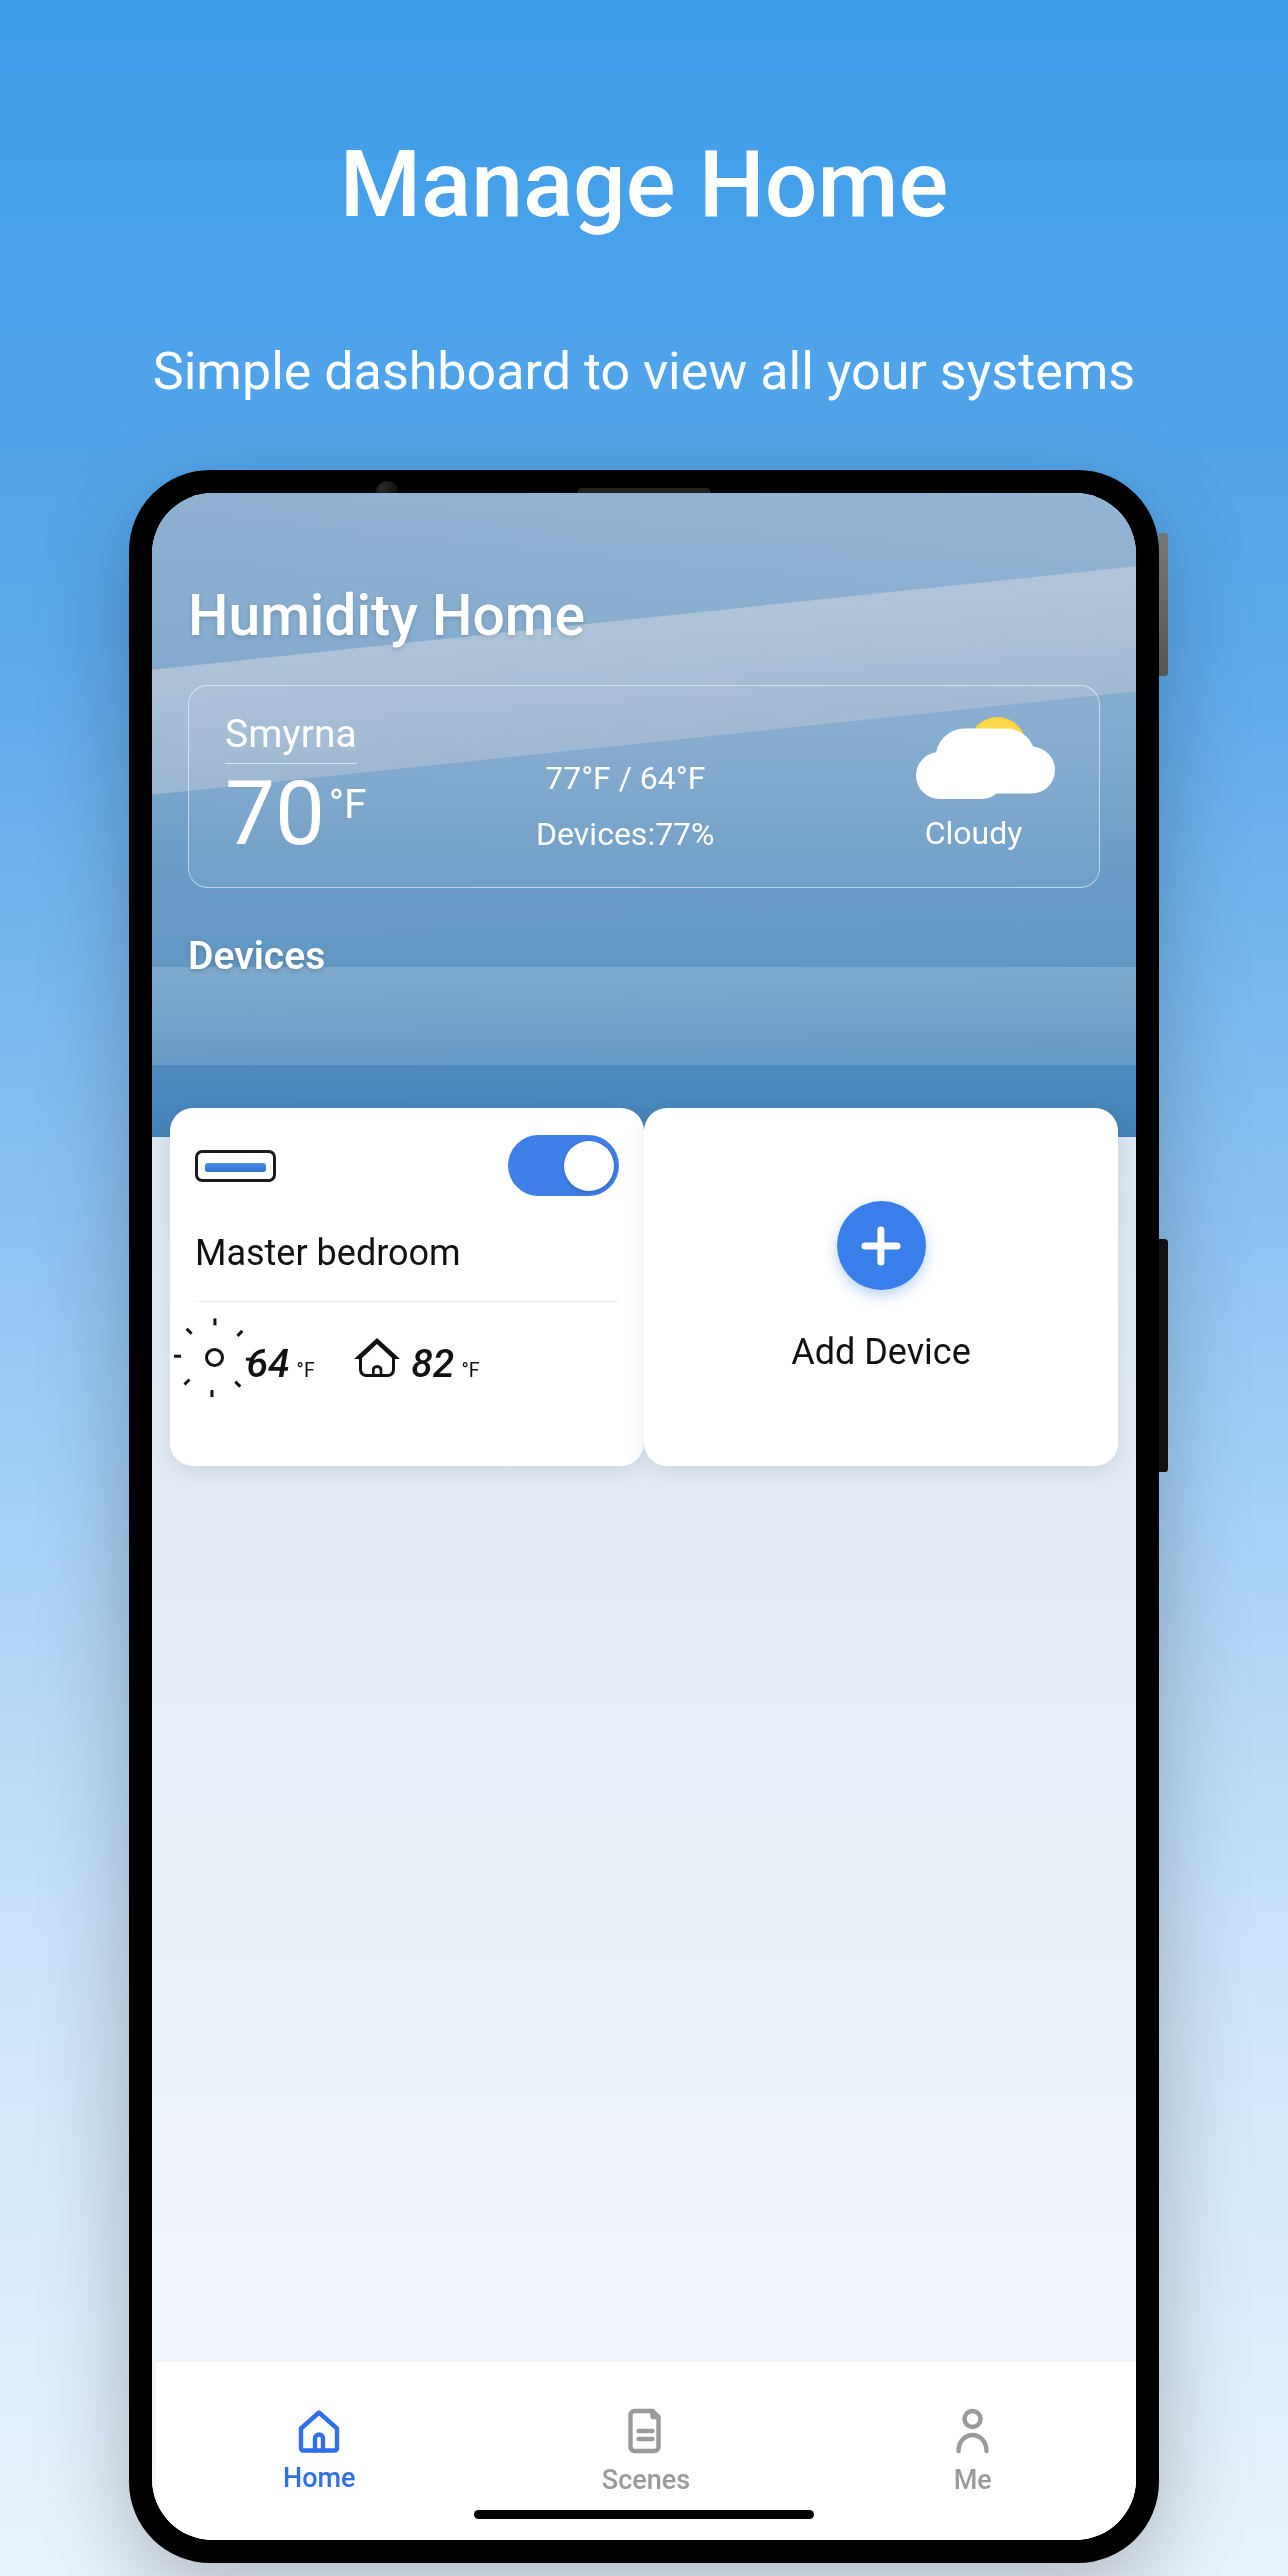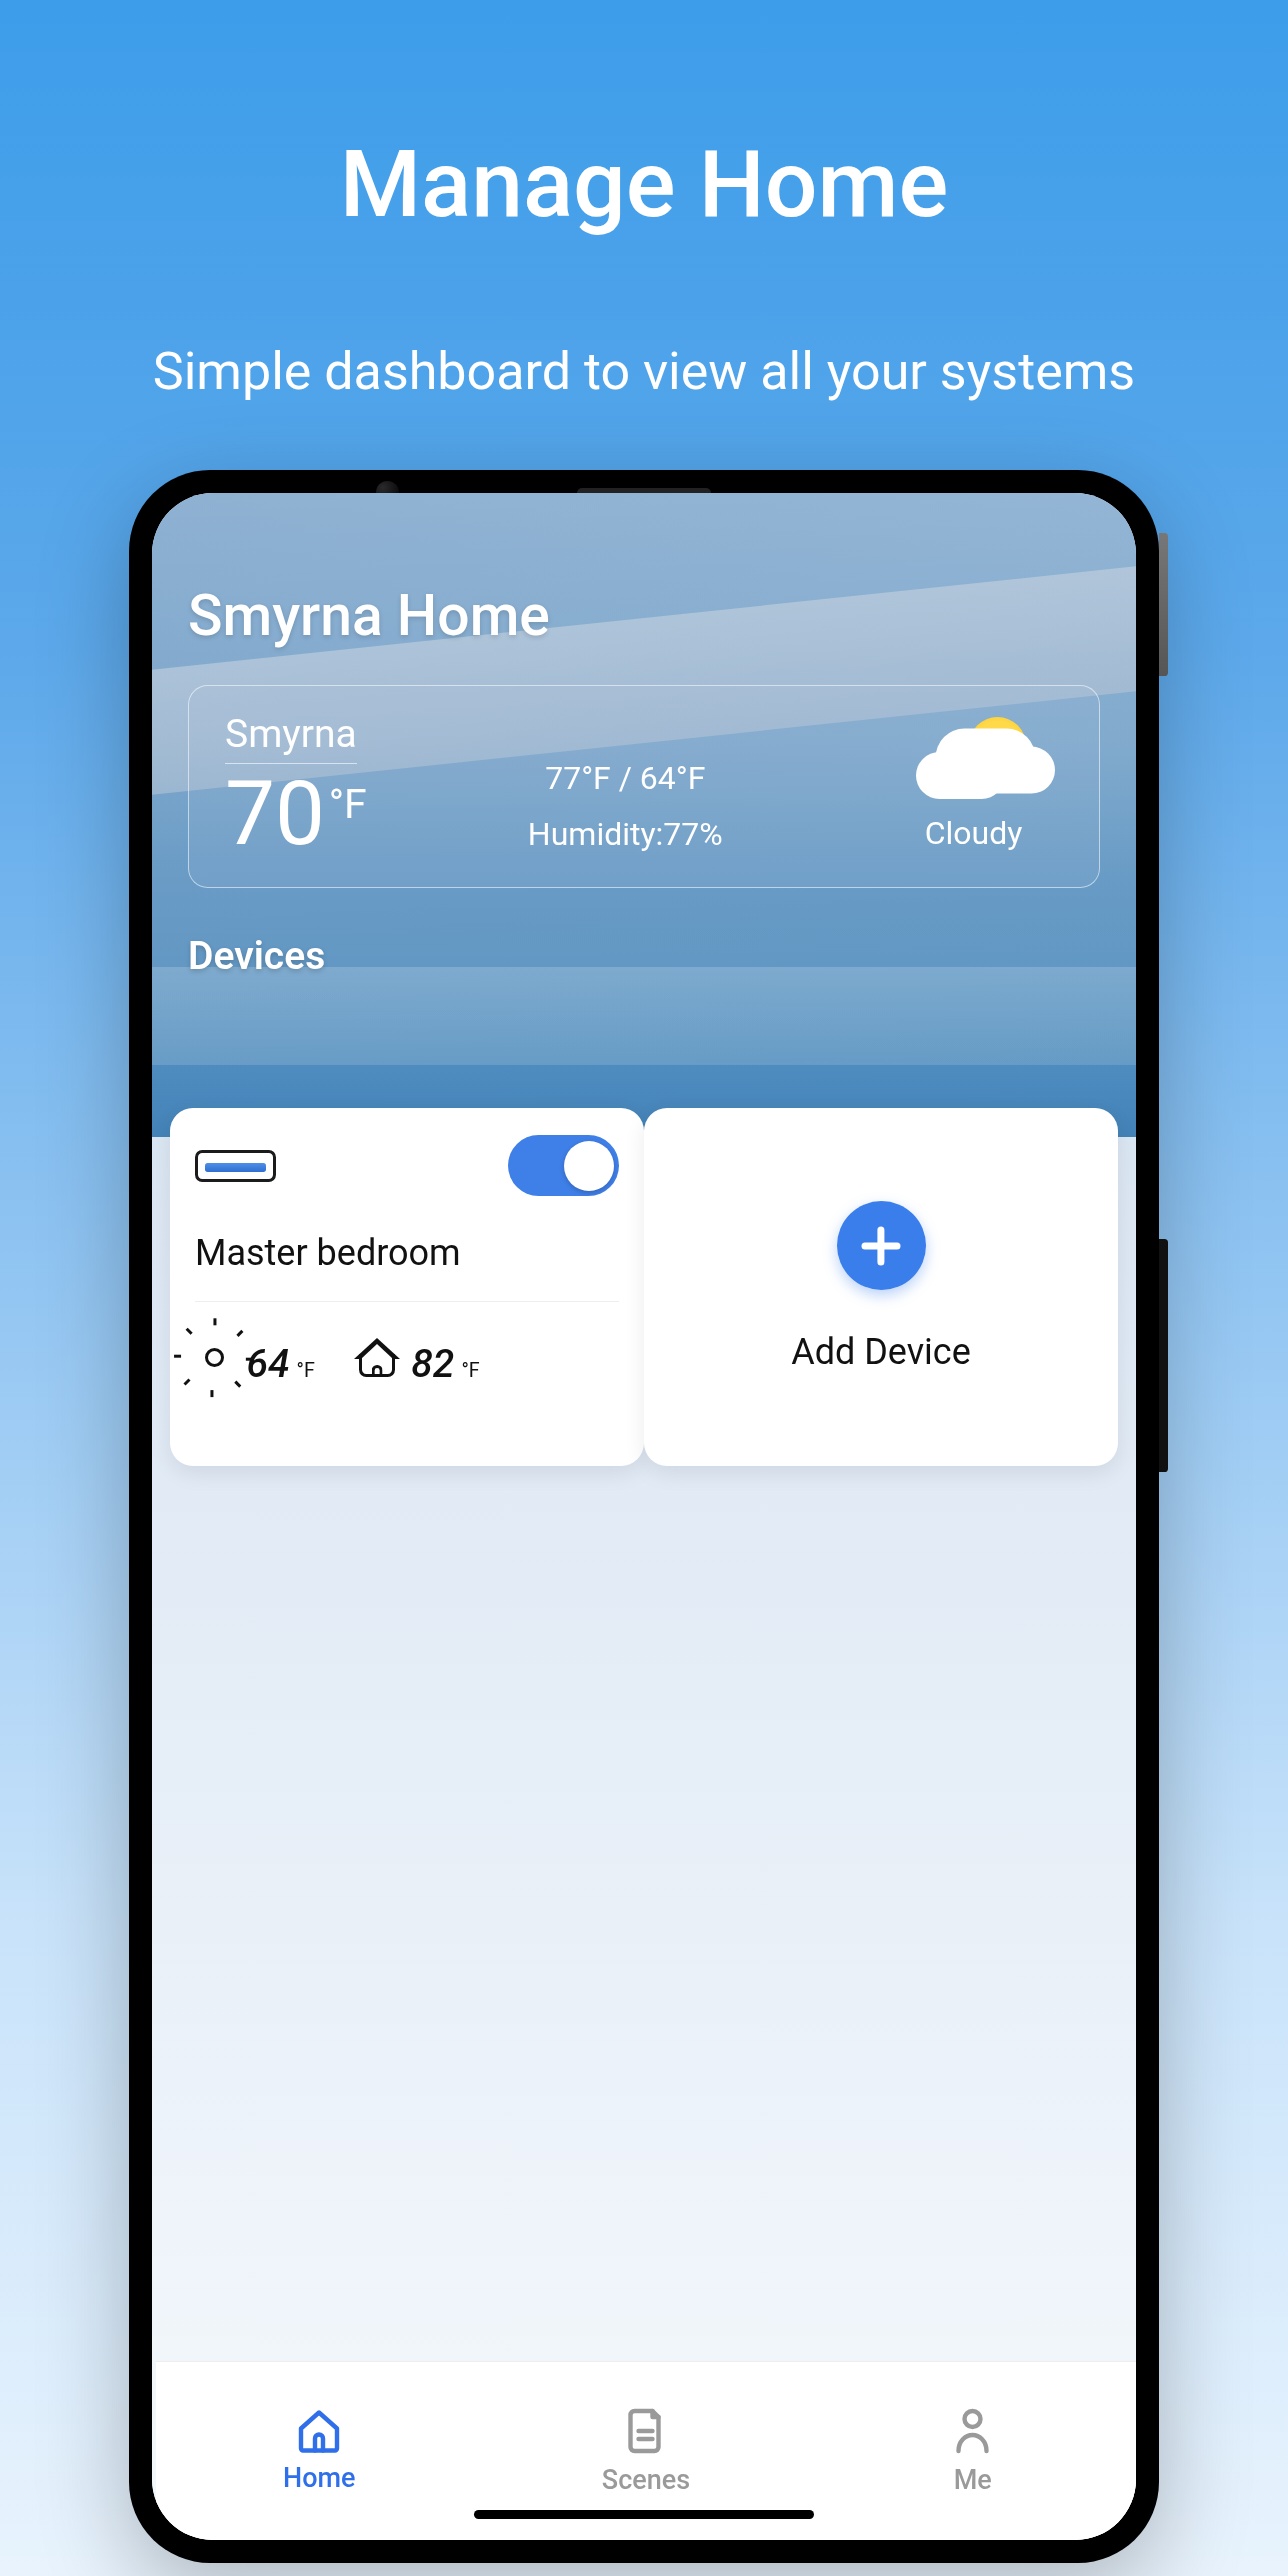--- a/index.html
+++ b/index.html
@@ -281,33 +281,33 @@
     <div class="speaker"></div>
   </div>
   <div class="screen">
     <div class="lower-bg"></div>
 
     <div class="hero">
       <div class="bg-roof"></div>
       <div class="bg-rail"></div>
       <div class="bg-water"></div>
 
-      <div class="welcome">Smyrna Home</div>
+      <div class="welcome">Humidity Home</div>
 
       <div class="weather-card">
         <div class="w-left">
           <div class="w-loc">Smyrna</div>
           <div class="w-temp">
             <div class="w-temp-big">70</div>
             <div class="w-temp-unit">°F</div>
           </div>
         </div>
         <div class="w-mid">
           <div>77°F / 64°F</div>
-          <div>Humidity:77%</div>
+          <div>Devices:77%</div>
         </div>
         <div class="w-right">
           <div class="wicon">
             <div class="sun"></div>
             <div class="cloud"></div>
           </div>
           <div class="w-cond">Cloudy</div>
         </div>
       </div>
 

